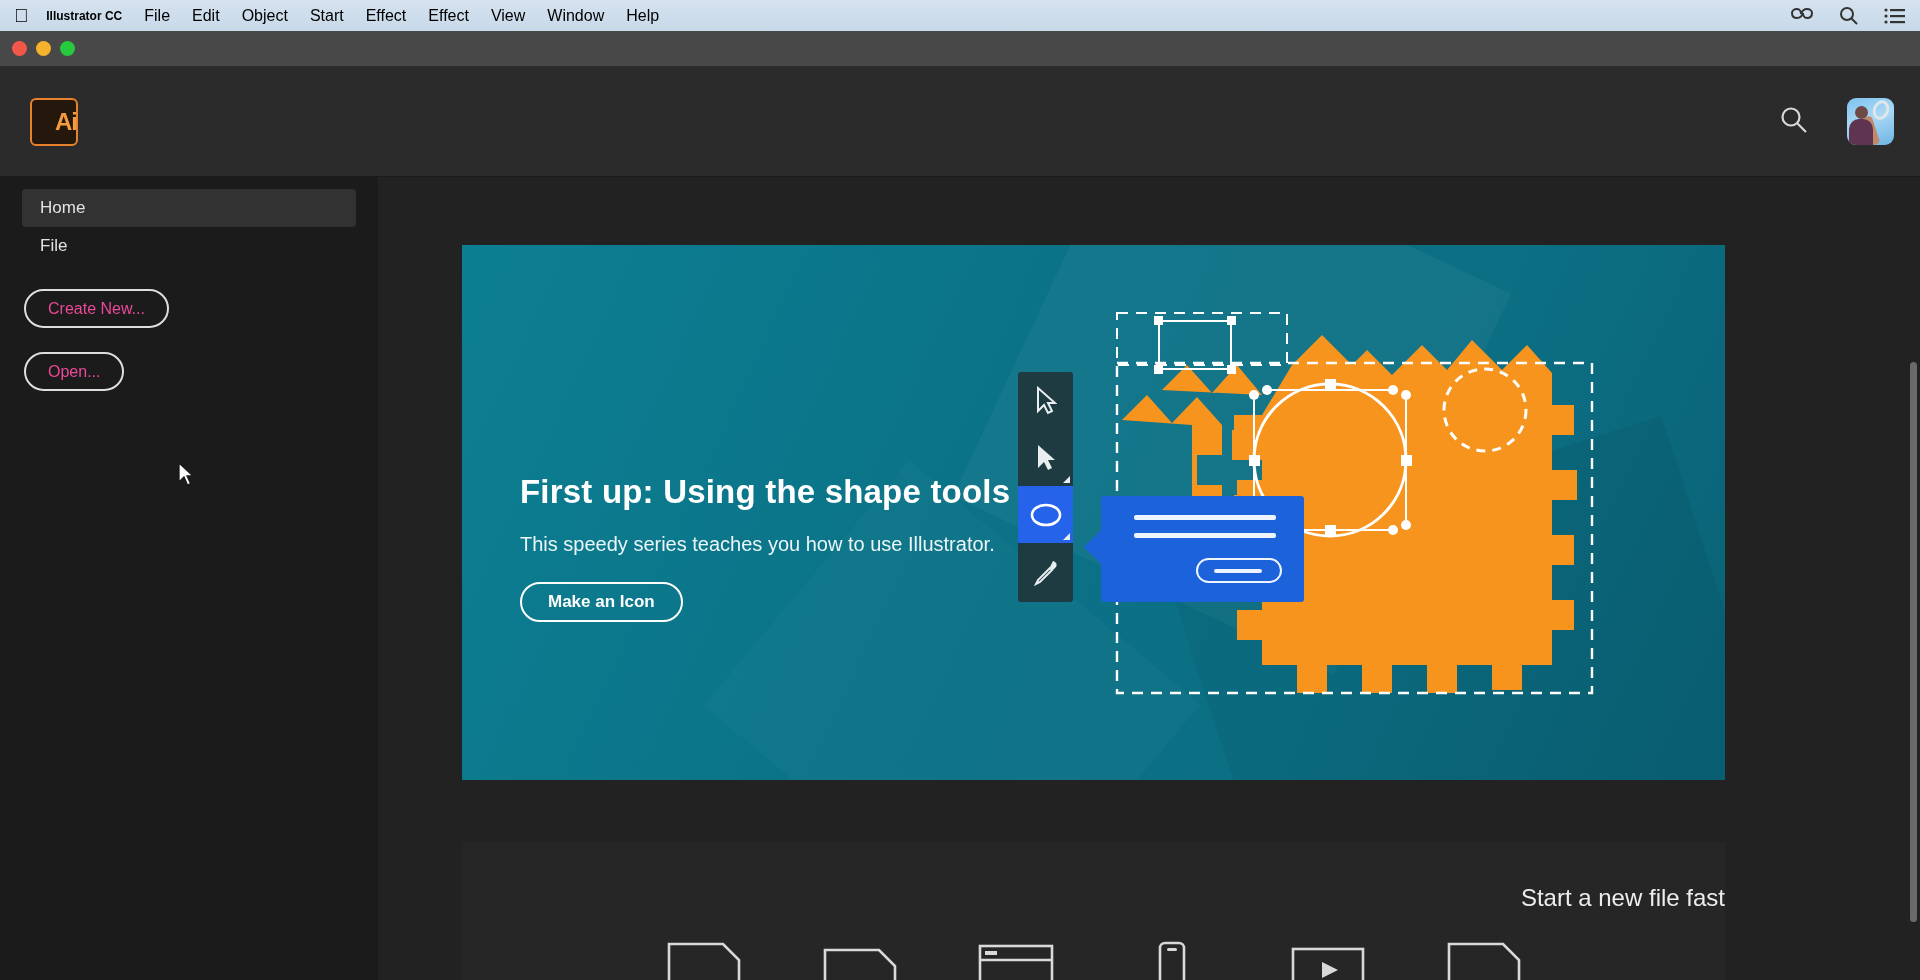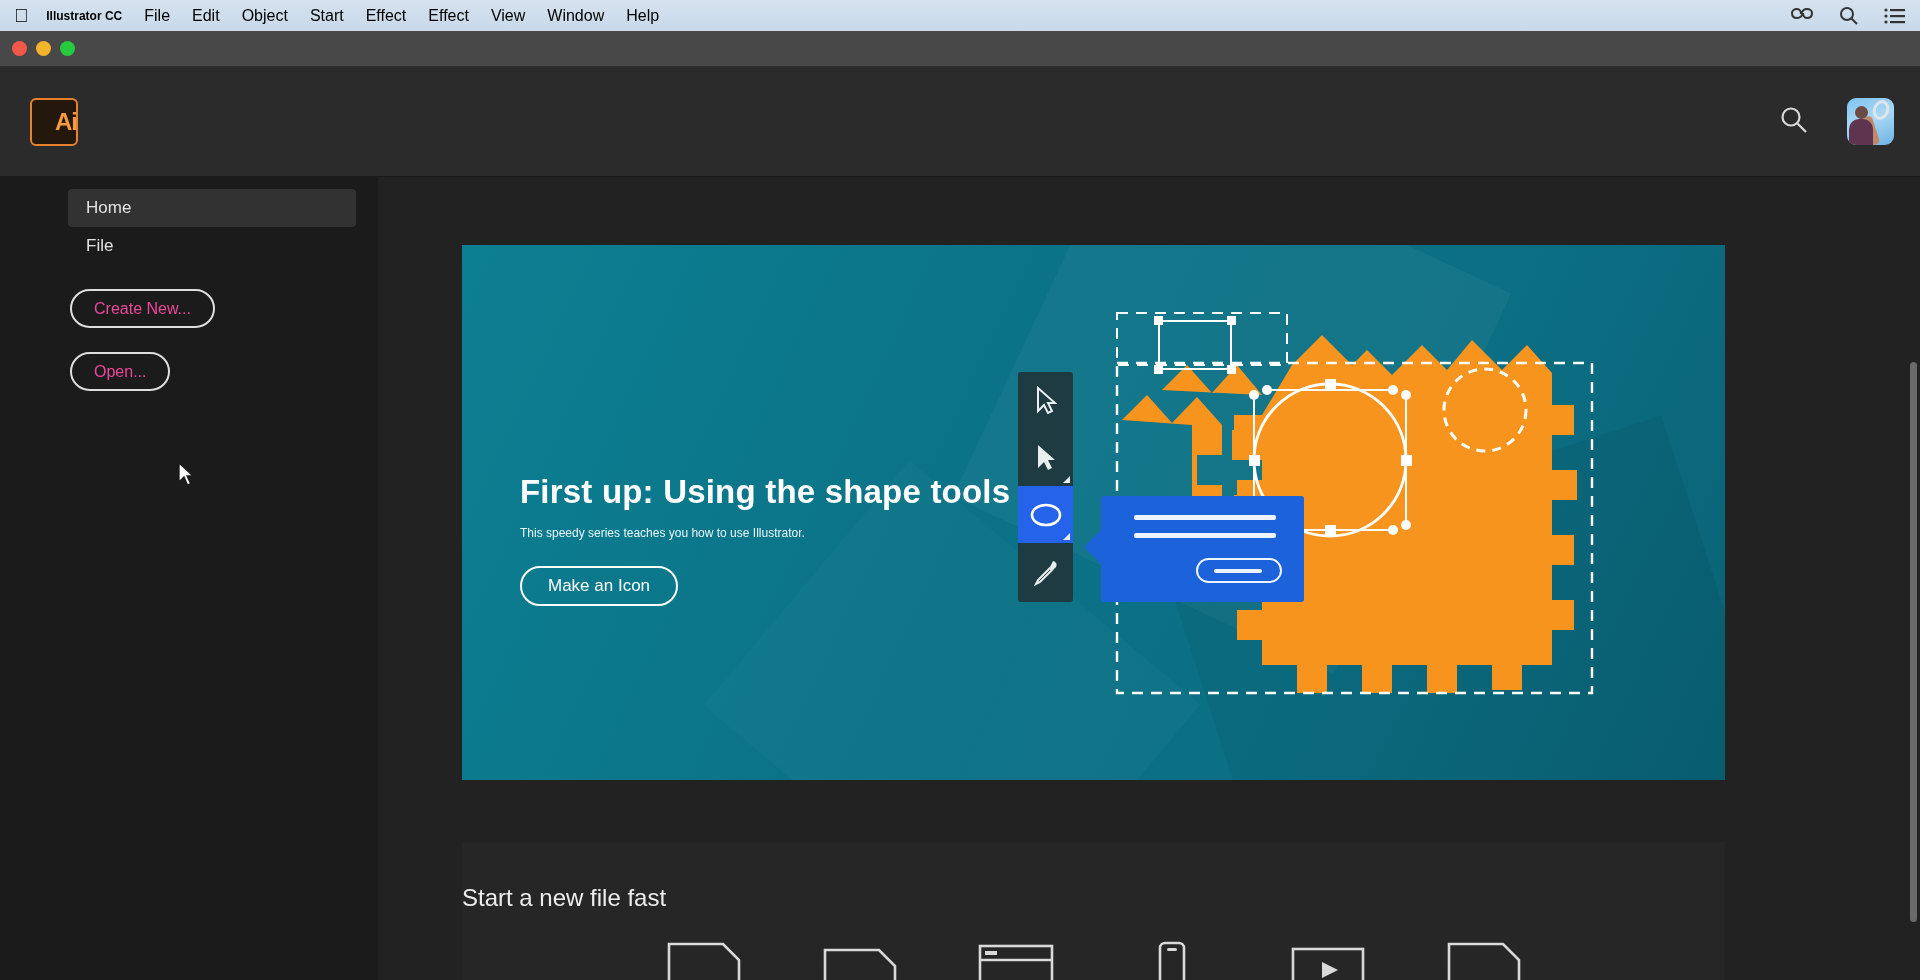--- a/index.html
+++ b/index.html
@@ -62,21 +62,20 @@
      border-radius:10px 10px 0 0; background:#5e3450; }
   .avatar .arm { position:absolute; left:20px; top:18px; width:9px; height:29px;
      background:#c08a6a; transform:rotate(-18deg); border-radius:4px; }
   .avatar .racket { position:absolute; left:26px; top:2px; width:16px; height:20px;
      border:3px solid #dfe6ea; border-radius:50%; transform:rotate(20deg); }
 
   
   .sidebar {
     position:absolute; top:177px; left:0; width:378px; height:803px;
     background:#1b1b1b;
-    padding-left:46px;
   }
   .navitem {
     margin:0 22px; padding:9px 18px; border-radius:4px;
     font-size:17px; color:#e3e3e3; cursor:pointer;
   }
   .navitem.first { margin-top:12px; }
   .navitem.active { background:#323232; }
   .pillbtn {
     margin-left:24px; margin-top:24px;
     display:inline-flex; align-items:center; justify-content:center;
@@ -100,25 +99,25 @@
   }
   .hero .facet1 { position:absolute; left:560px; top:-60px; width:420px; height:420px;
      background:rgba(255,255,255,.04); transform:rotate(25deg); }
   .hero .facet2 { position:absolute; left:760px; top:240px; width:520px; height:440px;
      background:rgba(0,0,0,.05); transform:rotate(-18deg); }
   .hero .facet3 { position:absolute; left:300px; top:300px; width:380px; height:320px;
      background:rgba(255,255,255,.025); transform:rotate(40deg); }
 
   .hero-copy { position:absolute; left:58px; top:228px; width:560px; z-index:6; }
   .hero-title { font-size:33px; font-weight:bold; color:#fff; letter-spacing:.2px; }
-  .hero-sub { font-size:12px; color:#eaf6f8; margin-top:15px; }
+  .hero-sub { font-size:20px; color:#eaf6f8; margin-top:22px; }
   .hero-cta {
     margin-top:26px; display:inline-flex; align-items:center; justify-content:center;
     height:40px; padding:0 26px; border:2px solid #ffffff; border-radius:21px;
-    color:#fff; font-size:17px; font-weight:normal; cursor:pointer; background:transparent;
+    color:#fff; font-size:17px; font-weight:bold; cursor:pointer; background:transparent;
     font-family:"Liberation Sans", sans-serif;
   }
 
   
   .art { position:absolute; inset:0; z-index:3; }
   .toolpanel {
     position:absolute; left:556px; top:127px; width:55px; height:230px;
     background:#1d3b40; border-radius:3px; z-index:5;
   }
   .tool { height:57px; display:flex; align-items:center; justify-content:center; position:relative; }
@@ -137,21 +136,21 @@
   .bluecard .l1 { top:19px; width:142px; }
   .bluecard .l2 { top:37px; width:142px; }
   .bluecard .cpill { position:absolute; left:95px; top:62px; width:86px; height:25px;
      border:2px solid #eef4ff; border-radius:13px; }
   .bluecard .cpill i { position:absolute; left:16px; top:9px; width:48px; height:4px;
      background:#eef4ff; border-radius:2px; display:block; }
 
   
   .startnew { position:absolute; left:84px; top:665px; width:1263px; height:160px;
      background:#262626; }
-  .startnew h2 { text-align:left; font-size:24px; color:#ededed; font-weight:normal;
+  .startnew h2 { text-align:right; font-size:24px; color:#ededed; font-weight:normal;
      padding-top:42px; }
   .presets { display:flex; justify-content:center; gap:78px; margin-top:28px; }
   .preset { width:78px; height:58px; position:relative; cursor:pointer; }
 
   .scrollbar { position:absolute; right:3px; top:185px; width:7px; height:560px;
      background:#6a6a6a; border-radius:4px; }
 
   .cursor { position:absolute; left:178px; top:462px; z-index:40; }
 </style>
 </head>

